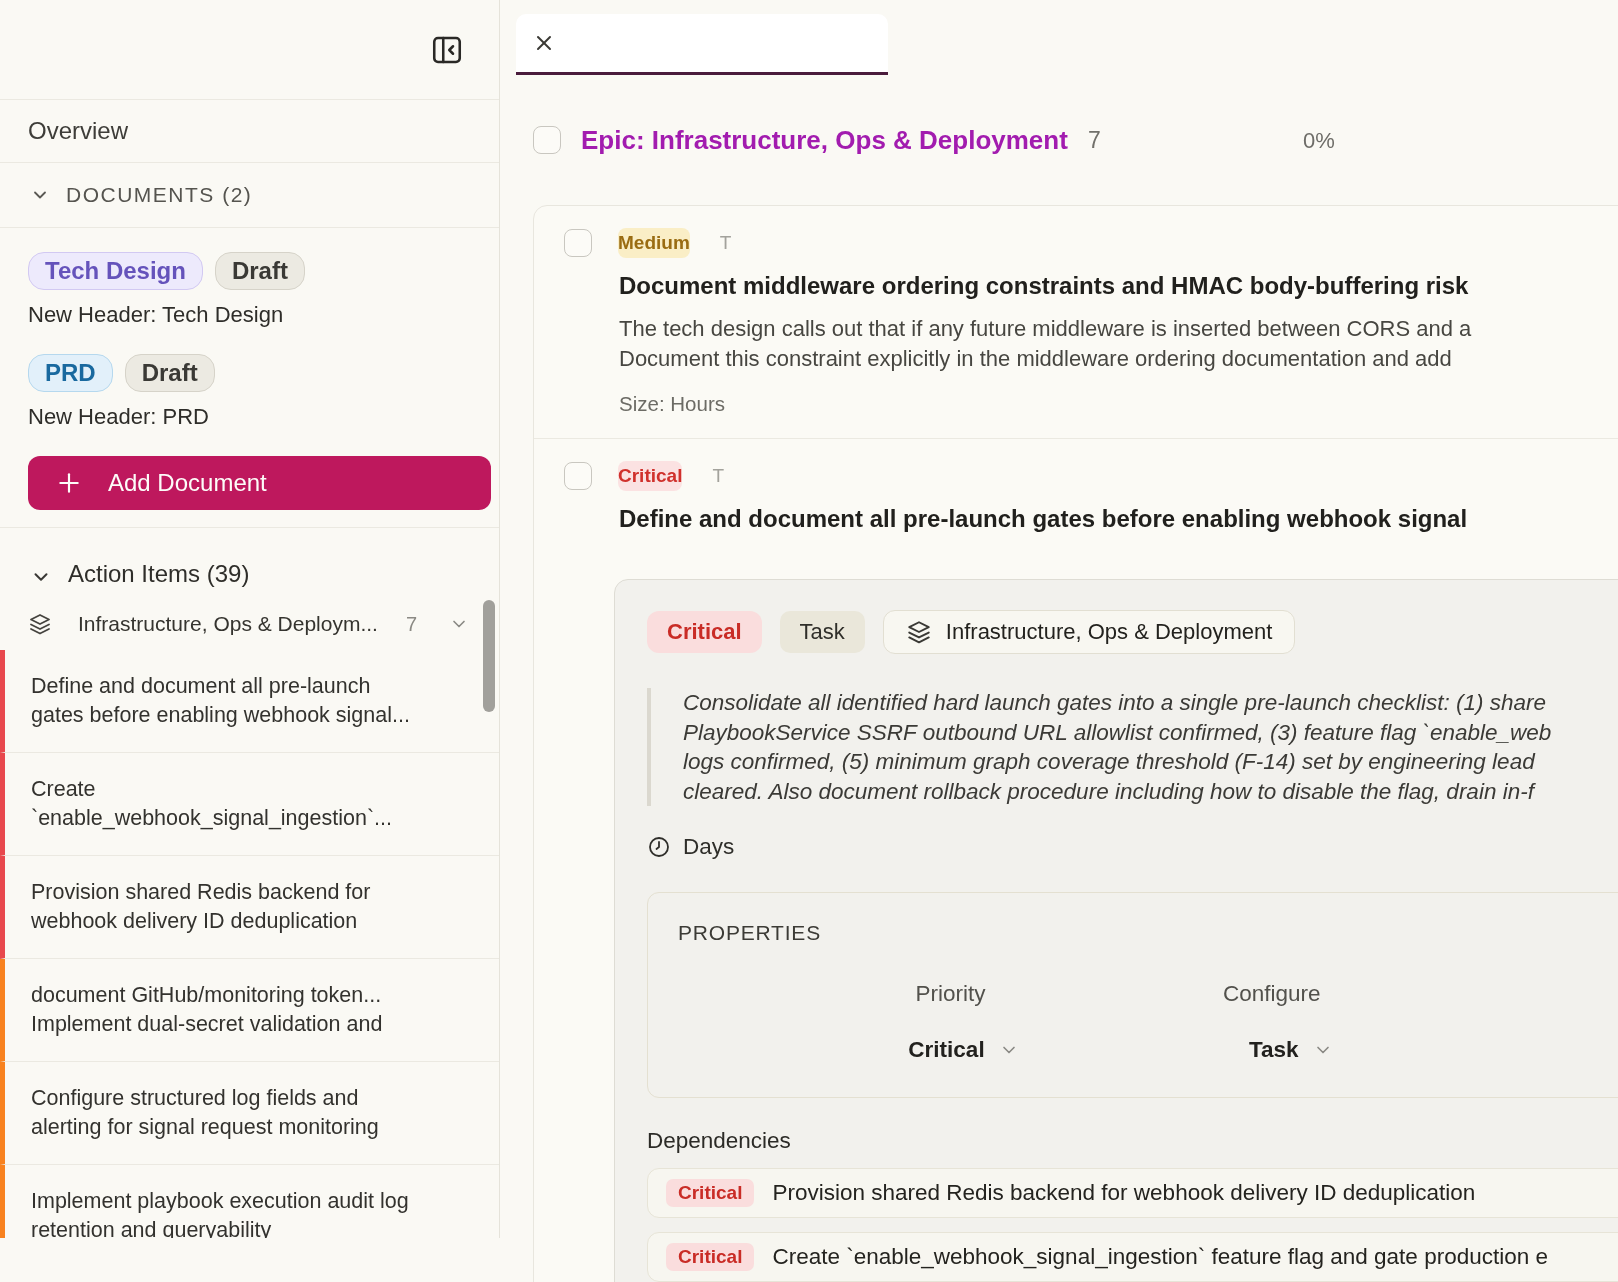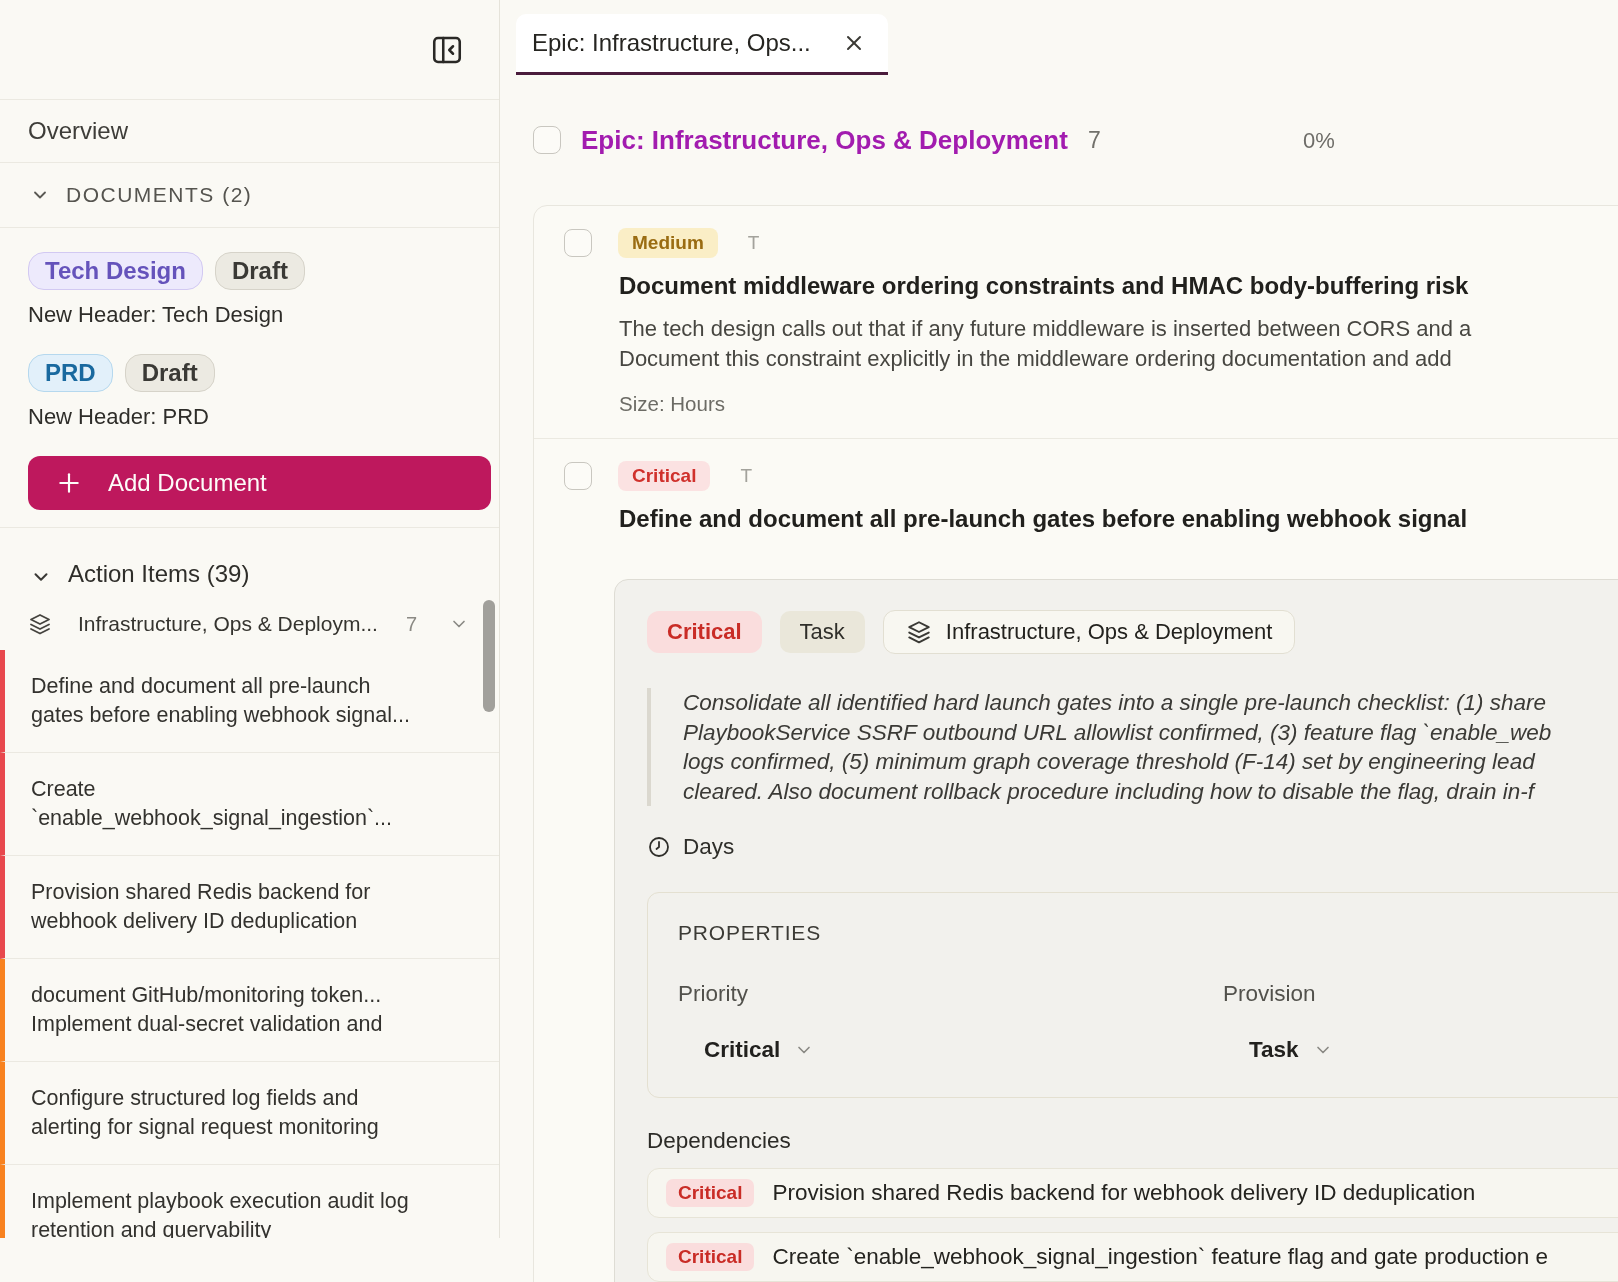--- a/index.html
+++ b/index.html
@@ -34,41 +34,41 @@
   .tab-title { flex:1; font-size:24px; color:#262521; white-space:nowrap; overflow:hidden; }
   .epic-row { position:relative; margin:50px 0 0 33px; height:30px; display:flex; align-items:center; gap:20px; }
   .checkbox { width:28px; height:28px; border:1.5px solid #c9c7c0; border-radius:8px; background:#fcfbf7; flex:none; cursor:pointer; }
   .epic-title { font-size:26px; font-weight:700; color:#a21caf; white-space:nowrap; }
   .epic-count { font-size:23px; color:#71706a; }
   .epic-progress { position:absolute; left:770px; top:3px; font-size:22px; color:#6e6d68; }
 
   .list-card { margin:50px 0 0 33px; width:1400px; background:#fbfaf5; border:1px solid #e8e6de; border-radius:14px; }
   .task { padding:22px 30px; cursor:pointer; }
   .task-head { display:flex; align-items:center; gap:26px; }
-  .badge { display:inline-block; font-size:19px; font-weight:600; padding:4px 14px; border-radius:8px; white-space:nowrap; }
+  .badge { display:inline-block; font-size:19px; font-weight:600; padding:4px 0; border-radius:8px; white-space:nowrap; }
   .tletter { font-size:19px; color:#a3a29c; font-weight:500; margin-left:4px; }
   .task-title { margin:14px 0 0 55px; font-size:24px; font-weight:700; color:#21201d; white-space:nowrap; overflow:hidden; }
   .task-desc { margin:14px 0 0 55px; font-size:22px; color:#474641; line-height:30px; }
   .task-desc div { white-space:nowrap; overflow:hidden; }
   .task-size { margin:18px 0 0 55px; font-size:20.5px; color:#6c6b65; }
   .card-div { height:1px; background:#ebe9e1; }
 
   .detail-card { margin:46px 0 14px 50px; width:1270px; background:#f2f1ed; border:1px solid #dedcd4; border-radius:14px; padding:30px 32px; }
   .d-badges { display:flex; align-items:center; gap:18px; }
   .bigpill { display:inline-flex; align-items:center; gap:14px; font-size:22px; padding:8px 20px; border-radius:12px; white-space:nowrap; }
   .bp-crit { background:#fadddd; color:#c92c26; font-weight:600; }
   .bp-task { background:#eae7da; color:#302f2a; font-weight:500; border-radius:10px; }
   .bp-group { background:#f8f7f1; border:1px solid #e2dfd2; color:#23221e; font-weight:500; padding:8px 22px; }
   .d-quote { margin-top:34px; border-left:4px solid #dbd8cf; padding-left:32px; font-style:italic; font-size:22.5px; color:#3b3a36; line-height:29.5px; }
   .d-quote div { white-space:nowrap; overflow:hidden; }
   .d-days { margin-top:28px; display:flex; align-items:center; gap:12px; font-size:22.5px; color:#2f2e2a; }
   .props-box { margin-top:32px; border:1px solid #e4e0d1; border-radius:12px; padding:28px 30px 34px 30px; }
   .props-title { font-size:21px; letter-spacing:0.8px; color:#3c3b36; }
   .props-fields { margin-top:36px; display:flex; }
-  .pf-col1 { width:545px; }
+  .pf-col1 { width:545px;text-align:center; }
   .pf-label { font-size:22.5px; color:#52514c; }
   .pf-value { margin:30px 0 0 26px; display:inline-flex; align-items:center; gap:14px; font-size:22.5px; font-weight:600; color:#22211e; cursor:pointer; }
   .deps-label { margin-top:30px; font-size:22.5px; color:#2c2b27; }
   .dep-row { margin-top:14px; border:1px solid #e7e4d7; background:#f7f6f0; border-radius:12px; padding:10px 18px; display:flex; align-items:center; gap:18px; cursor:pointer; }
   .minibadge { font-size:19px; font-weight:600; padding:3px 12px; border-radius:7px; background:#fadddd; color:#c92c26; white-space:nowrap; }
   .dep-text { font-size:22.5px; color:#24231f; white-space:nowrap; overflow:hidden; }
   svg { display:block; flex:none; }
 </style>
 </head>
 <body>
@@ -183,21 +183,20 @@
     </div>
 
     <div class="sb-scrollbar"></div>
   </aside>
 
   <div class="main">
     <div class="main-inner">
 
       <div class="tabbar">
         <div class="tab">
-          <span class="tab-title">Epic: Infrastructure, Ops...</span>
           <span>
             <svg width="24" height="24" viewBox="0 0 24 24" fill="none" stroke="#3a3935" stroke-width="2" stroke-linecap="round">
                 <line x1="6" y1="6" x2="18" y2="18"></line>
                 <line x1="18" y1="6" x2="6" y2="18"></line>
               </svg>
           </span>
         </div>
       </div>
 
       <div class="epic-row">
@@ -274,21 +273,21 @@
                   <div class="pf-value">
                     <span>Critical</span>
                     <span>
                       <svg width="20" height="20" viewBox="0 0 24 24" fill="none" stroke="#8a8984" stroke-width="2" stroke-linecap="round" stroke-linejoin="round">
                           <polyline points="6 9 12 15 18 9"></polyline>
                         </svg>
                     </span>
                   </div>
                 </div>
                 <div>
-                  <div class="pf-label">Provision</div>
+                  <div class="pf-label">Configure</div>
                   <div class="pf-value">
                     <span>Task</span>
                     <span>
                       <svg width="20" height="20" viewBox="0 0 24 24" fill="none" stroke="#8a8984" stroke-width="2" stroke-linecap="round" stroke-linejoin="round">
                           <polyline points="6 9 12 15 18 9"></polyline>
                         </svg>
                     </span>
                   </div>
                 </div>
               </div>

